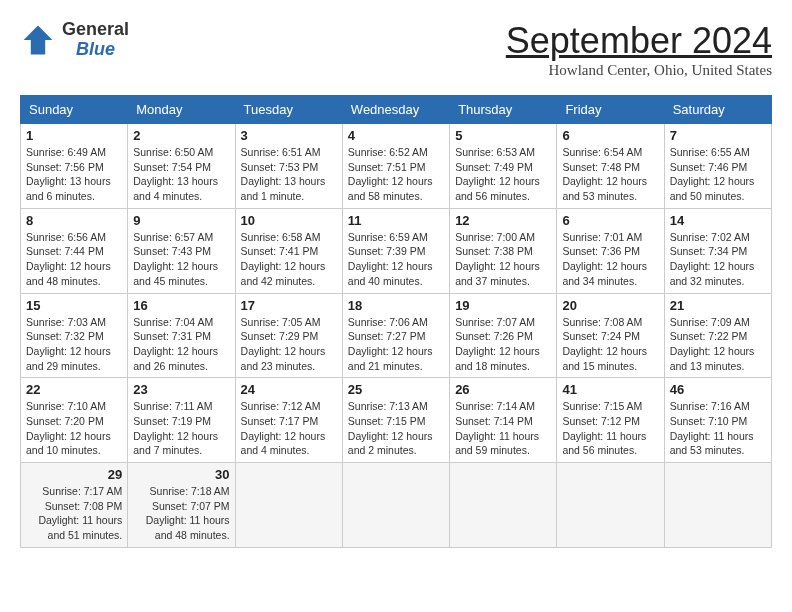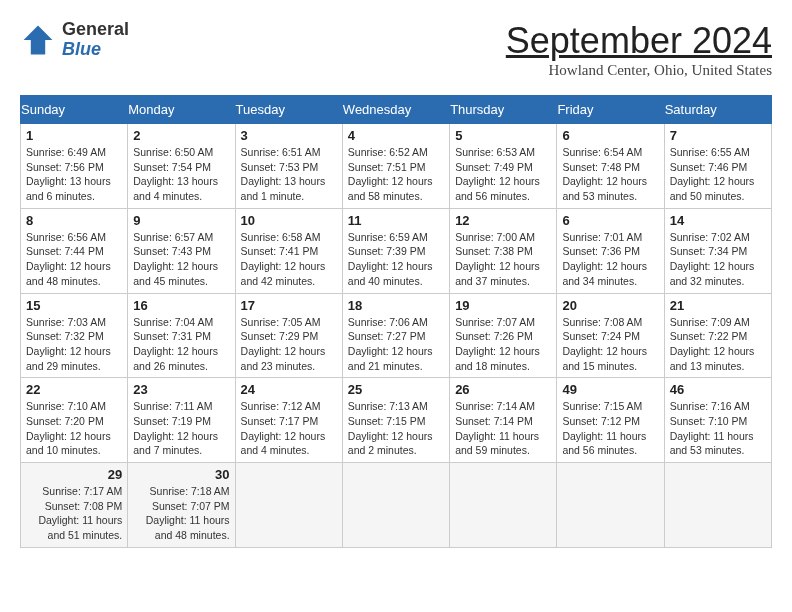--- a/index.html
+++ b/index.html
@@ -18,20 +18,21 @@
     }
     .logo {
       display: flex;
       align-items: center;
       gap: 6px;
     }
     .logo-text {
       font-size: 18px;
       font-weight: bold;
       line-height: 1.1;
+      text-align: center;
     }
     .logo-text span {
       display: block;
     }
     .logo-text .general { color: #333; }
     .logo-text .blue { color: #2b6cb0; font-style: italic; }
     .logo-icon {
       width: 36px;
       height: 36px;
     }
@@ -50,21 +51,21 @@
       font-family: Liberation Serif, serif;
     }
     .calendar {
       width: 100%;
       border-collapse: collapse;
       font-size: 11px;
     }
     .calendar th {
       background: #2b6cb0;
       color: #fff;
-      padding: 6px 0;
+      padding: 6px 8px;
       text-align: left;
       font-size: 13px;
       font-weight: normal;
       border: 1px solid #2b6cb0;
     }
     .calendar td {
       border: 1px solid #ccc;
       vertical-align: top;
       padding: 4px 5px;
       width: 107px;
@@ -228,21 +229,21 @@
         </td>
         <td>
           <span class="day-num">25</span>
           <div class="day-info">Sunrise: 7:13 AM<br>Sunset: 7:15 PM<br>Daylight: 12 hours<br>and 2 minutes.</div>
         </td>
         <td>
           <span class="day-num">26</span>
           <div class="day-info">Sunrise: 7:14 AM<br>Sunset: 7:14 PM<br>Daylight: 11 hours<br>and 59 minutes.</div>
         </td>
         <td>
-          <span class="day-num">49</span>
+          <span class="day-num">41</span>
           <div class="day-info">Sunrise: 7:15 AM<br>Sunset: 7:12 PM<br>Daylight: 11 hours<br>and 56 minutes.</div>
         </td>
         <td>
           <span class="day-num">46</span>
           <div class="day-info">Sunrise: 7:16 AM<br>Sunset: 7:10 PM<br>Daylight: 11 hours<br>and 53 minutes.</div>
         </td>
       </tr>
       <tr>
         <td>
           <span class="day-num">29</span>

